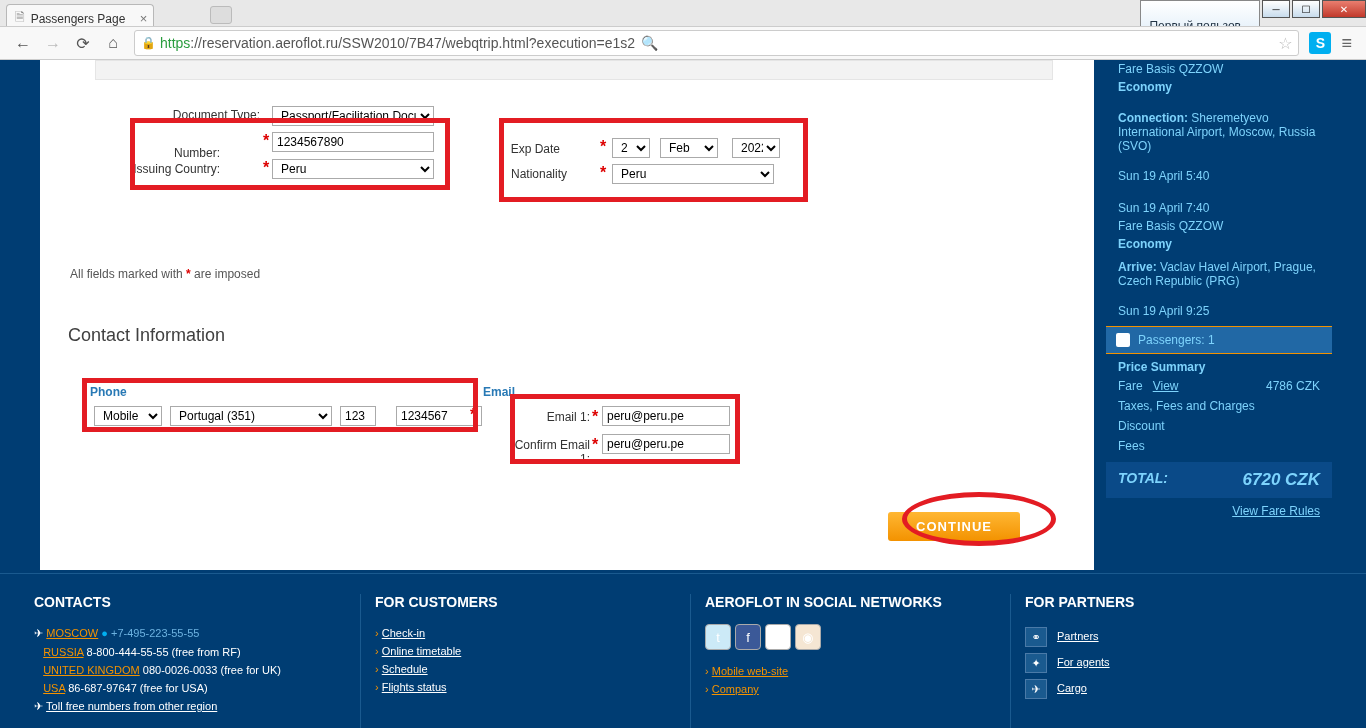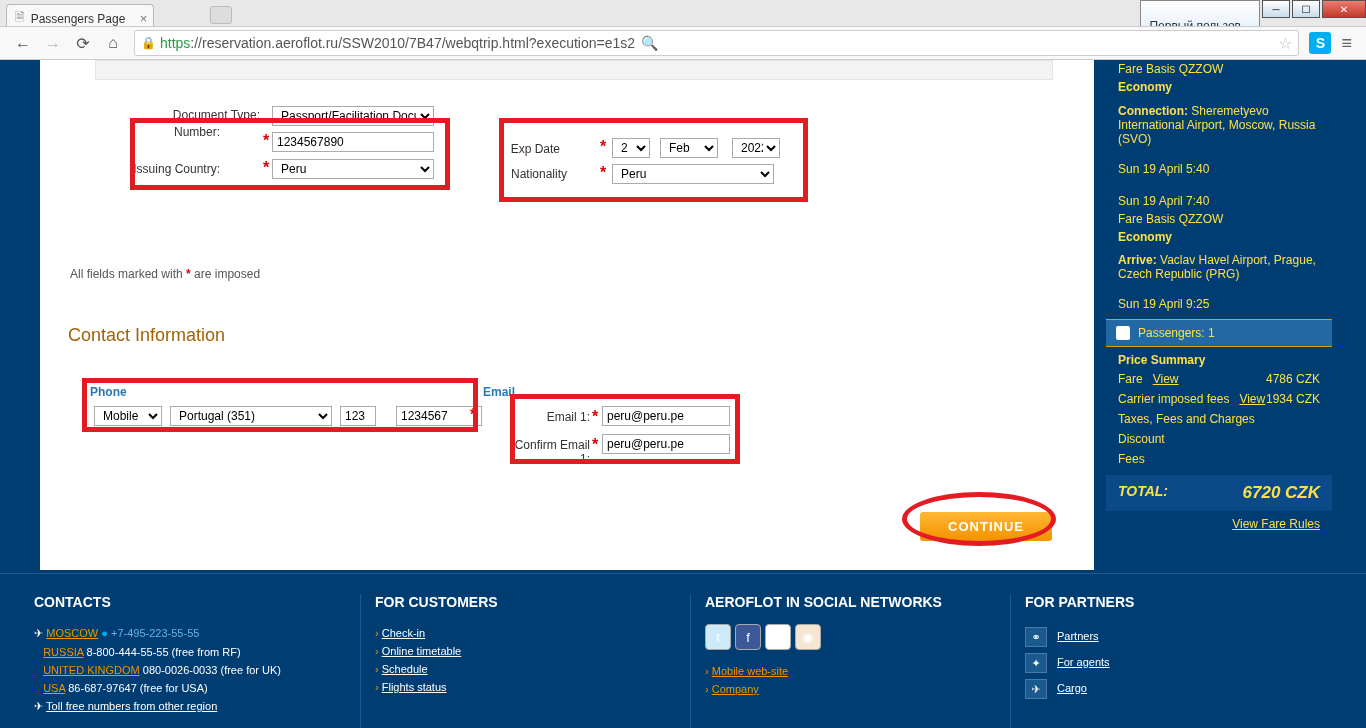--- a/index.html
+++ b/index.html
@@ -37,27 +37,27 @@
 
 .lbl { font-size: 12px; color: #333; text-align: right; position: absolute; }
 .req { color: #d00; font-weight: bold; }
 .sel { position: absolute; font-size: 12px; border: 1px solid #aaa; background: #fff; height: 20px; padding-left: 4px; }
 .inp { position: absolute; font-size: 12px; border: 1px solid #aaa; height: 20px; padding: 0 4px; }
 
 .red-box { position: absolute; border: 5px solid #e31c23; }
 .red-oval { position: absolute; border: 5px solid #e31c23; border-radius: 50%; }
 
 .note { position: absolute; font-size: 12px; color: #555; }
-.section-h { position: absolute; font-size: 18px; color: #a16207; font-weight: normal; }
+.section-h { position: absolute; font-size: 18px; color: #404040; font-weight: normal; }
 .sub-h { position: absolute; font-size: 12px; color: #2879b5; font-weight: bold; }
 
 .continue-btn { position: absolute; background: linear-gradient(#ffb733, #f39200); color: #fff; font-weight: bold; font-size: 13px; border: none; border-radius: 3px; letter-spacing: 1px; padding: 7px 24px; }
 
 
-.sidebar { position: absolute; top: 0; left: 1106px; width: 226px; color: #fde047; font-size: 12px; }
+.sidebar { position: absolute; top: 0; left: 1106px; width: 226px; color: #7dd3fc; font-size: 12px; }
 .side-line { padding: 2px 12px; }
 .side-bold { font-weight: bold; }
 .side-pax { background: #2168a5; border-top: 1px solid #f39200; border-bottom: 1px solid #f39200; padding: 6px 10px; display: flex; align-items: center; }
 .side-pax-ico { width: 14px; height: 14px; background: #fff; border-radius: 2px; margin-right: 8px; display: inline-block; }
 .side-price-h { font-weight: bold; padding: 6px 12px 2px; }
 .price-row { display: flex; justify-content: space-between; padding: 3px 12px; }
 .link-u { text-decoration: underline; cursor: pointer; }
 .total-row { background: #0a4a88; display: flex; justify-content: space-between; padding: 8px 12px; font-weight: bold; font-size: 14px; margin-top: 6px; font-style: italic; }
 .frules { text-align: right; padding: 6px 12px; text-decoration: underline; }
 
@@ -112,21 +112,21 @@
 </div>
 
 <div class="page">
 
   <div class="white-area">
     <div class="inner-gray"></div>
 
     <span class="lbl" style="top:48px;left:100px;width:120px">Document Type:</span>
     <select class="sel" style="top:46px;left:232px;width:162px"><option>Passport/Facilitation Docume</option></select>
 
-    <span class="lbl" style="top:65px;left:100px;width:80px">Number:</span>
+    <span class="lbl" style="top:86px;left:100px;width:80px">Number:</span>
     <span class="req" style="position:absolute;top:72px;left:223px">*</span>
     <input class="inp" style="top: 72px; left: 232px; width: 162px;" value="1234567890">
 
     <span class="lbl" style="top:102px;left:80px;width:100px">Issuing Country:</span>
     <span class="req" style="position:absolute;top:99px;left:223px">*</span>
     <select class="sel" style="top:99px;left:232px;width:162px"><option>Peru</option></select>
 
     <span class="lbl" style="top:82px;left:470px;width:50px">Exp Date</span>
     <span class="req" style="position:absolute;top:78px;left:560px">*</span>
     <select class="sel" style="top:78px;left:572px;width:38px"><option>2</option></select>
@@ -158,48 +158,44 @@
     <div class="sub-h" style="top:325px;left:443px">Email</div>
     <span class="lbl" style="top:350px;left:502px;width:48px">Email 1:</span>
     <span class="req" style="position:absolute;top:348px;left:552px">*</span>
     <input class="inp" style="top: 346px; left: 562px; width: 128px;" value="peru@peru.pe">
     <span class="lbl" style="top:378px;left:462px;width:88px">Confirm Email 1:</span>
     <span class="req" style="position:absolute;top:376px;left:552px">*</span>
     <input class="inp" style="top: 374px; left: 562px; width: 128px;" value="peru@peru.pe">
 
     <div class="red-box" style="top:334px;left:470px;width:230px;height:70px"></div>
 
-    <button class="continue-btn" style="top:452px;left:880px;width:132px">CONTINUE</button>
+    <button class="continue-btn" style="top:452px;left:848px;width:132px">CONTINUE</button>
     <div class="red-oval" style="top:432px;left:862px;width:154px;height:54px"></div>
   </div>
 
   <div class="sidebar">
     <div class="side-line">Fare Basis QZZOW</div>
     <div class="side-line side-bold">Economy</div>
-    <div class="side-line" style="margin-top:6px"><span class="side-bold">Connection: </span><span>Sheremetyevo International Airport, Moscow, Russia (SVO)</span></div>
+    <div class="side-line" style="margin-top:13px"><span class="side-bold">Connection: </span><span>Sheremetyevo International Airport, Moscow, Russia (SVO)</span></div>
     <div class="side-line" style="margin-top:12px">Sun 19 April 5:40</div>
     <div class="side-line" style="margin-top:14px">Sun 19 April 7:40</div>
     <div class="side-line">Fare Basis QZZOW</div>
     <div class="side-line side-bold">Economy</div>
     <div class="side-line" style="margin-top:5px"><span class="side-bold">Arrive: </span><span>Vaclav Havel Airport, Prague, Czech Republic (PRG)</span></div>
     <div class="side-line" style="margin-top:12px">Sun 19 April 9:25</div>
     <div class="side-pax" style="margin-top:6px">
       <span class="side-pax-ico"></span>
       <span>Passengers: 1</span>
     </div>
     <div class="side-price-h">Price Summary</div>
     <div class="price-row">
       <span><span>Fare</span>&nbsp;&nbsp;&nbsp;<span class="link-u">View</span></span>
       <span>4786 CZK</span>
     </div>
     <div class="price-row">
-      <span><span>Carrier imposed fees</span>&nbsp;&nbsp;&nbsp;<span class="link-u">View</span></span>
-      <span>1934 CZK</span>
-    </div>
-    <div class="price-row">
         <span>Taxes, Fees and Charges</span>
       </div>
     <div class="price-row">
         <span>Discount</span>
       </div>
     <div class="price-row">
         <span>Fees</span>
       </div>
     <div class="total-row">
       <span>TOTAL:</span>

